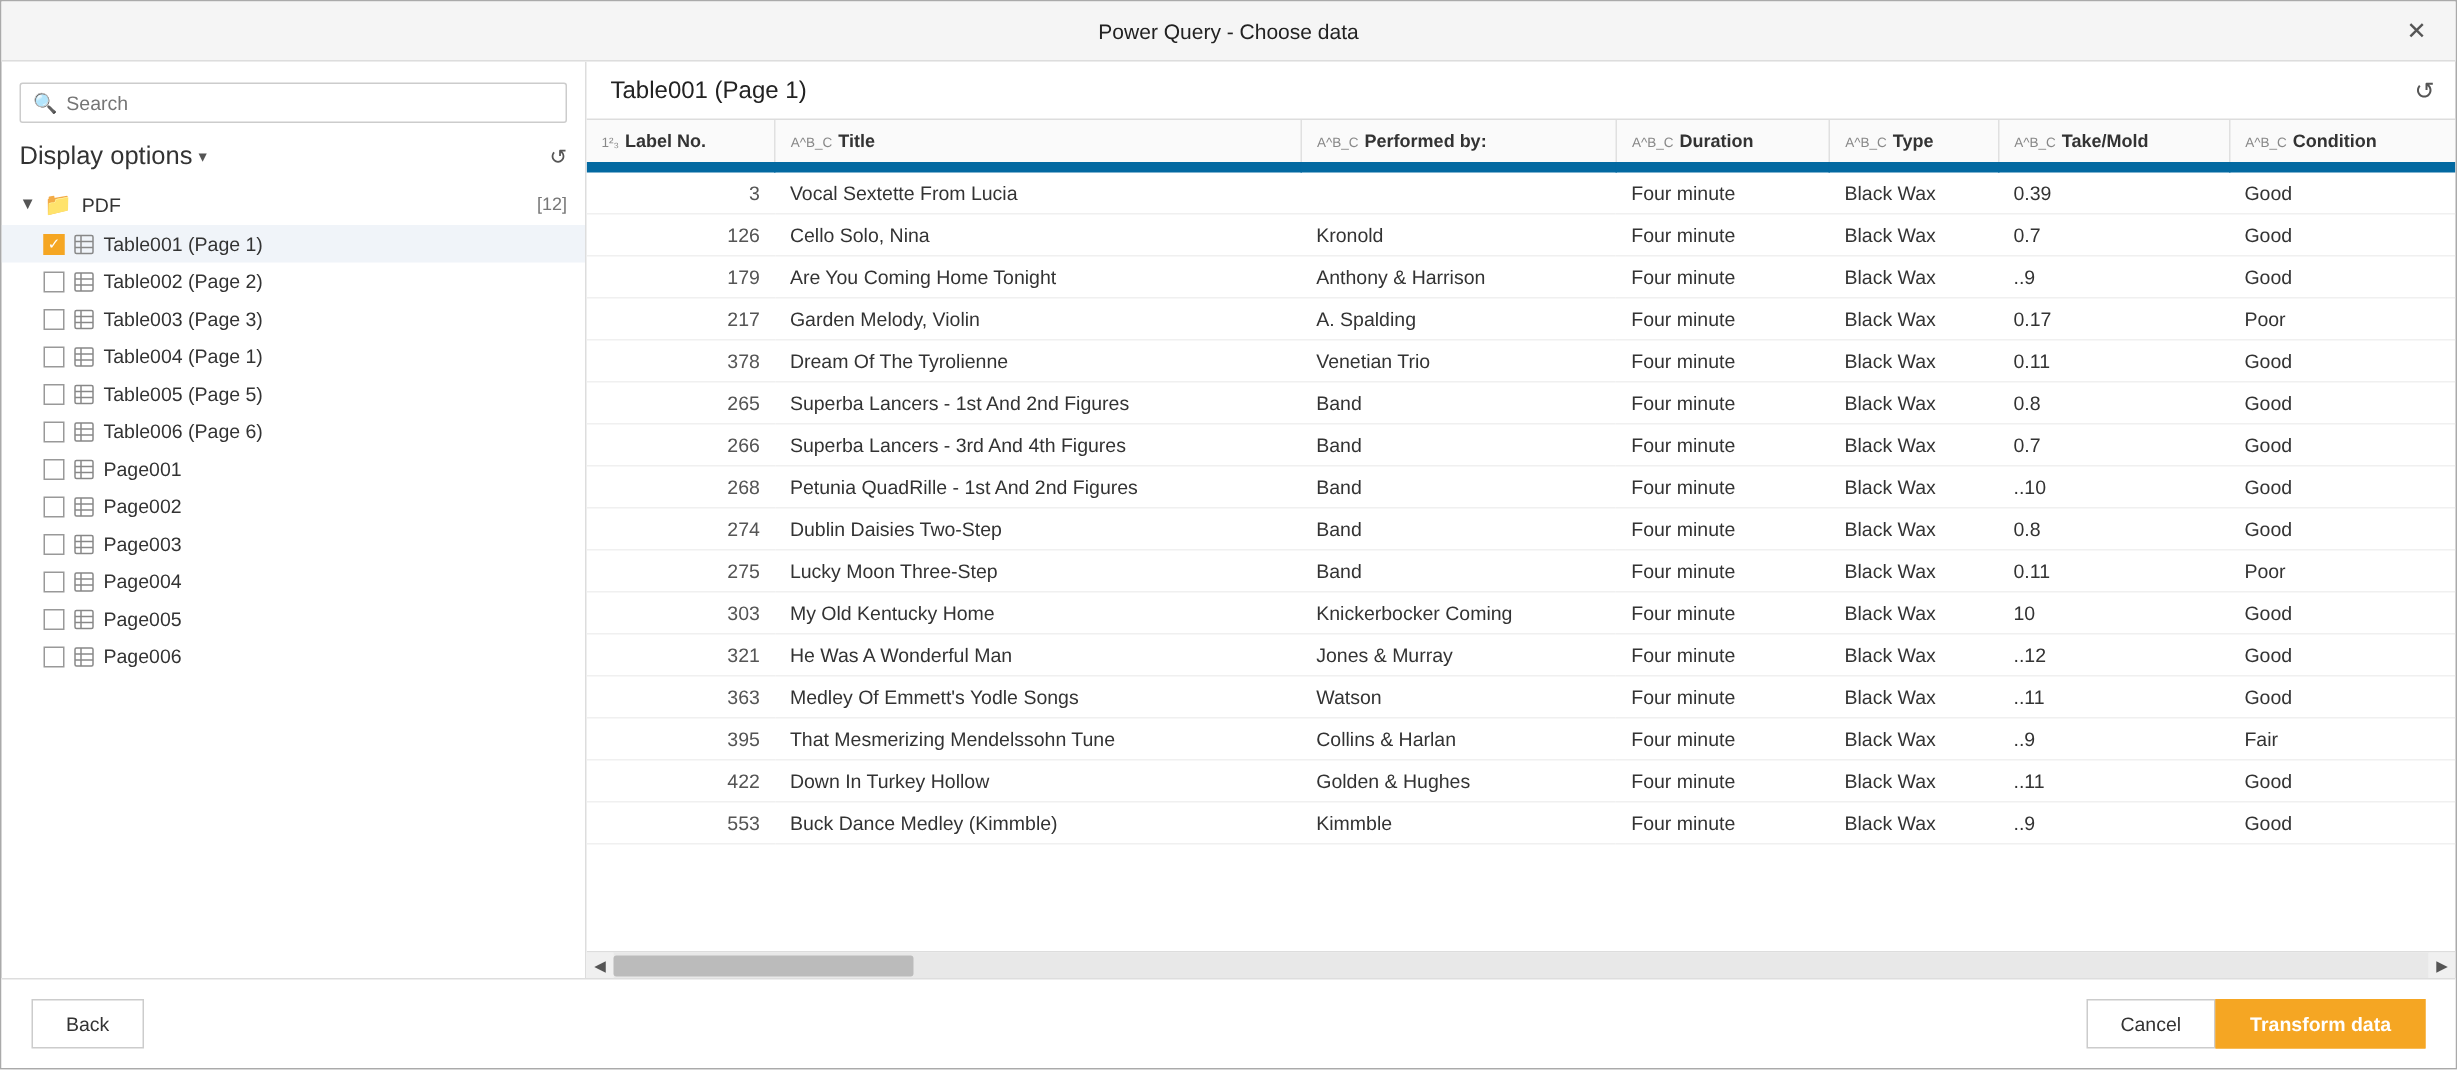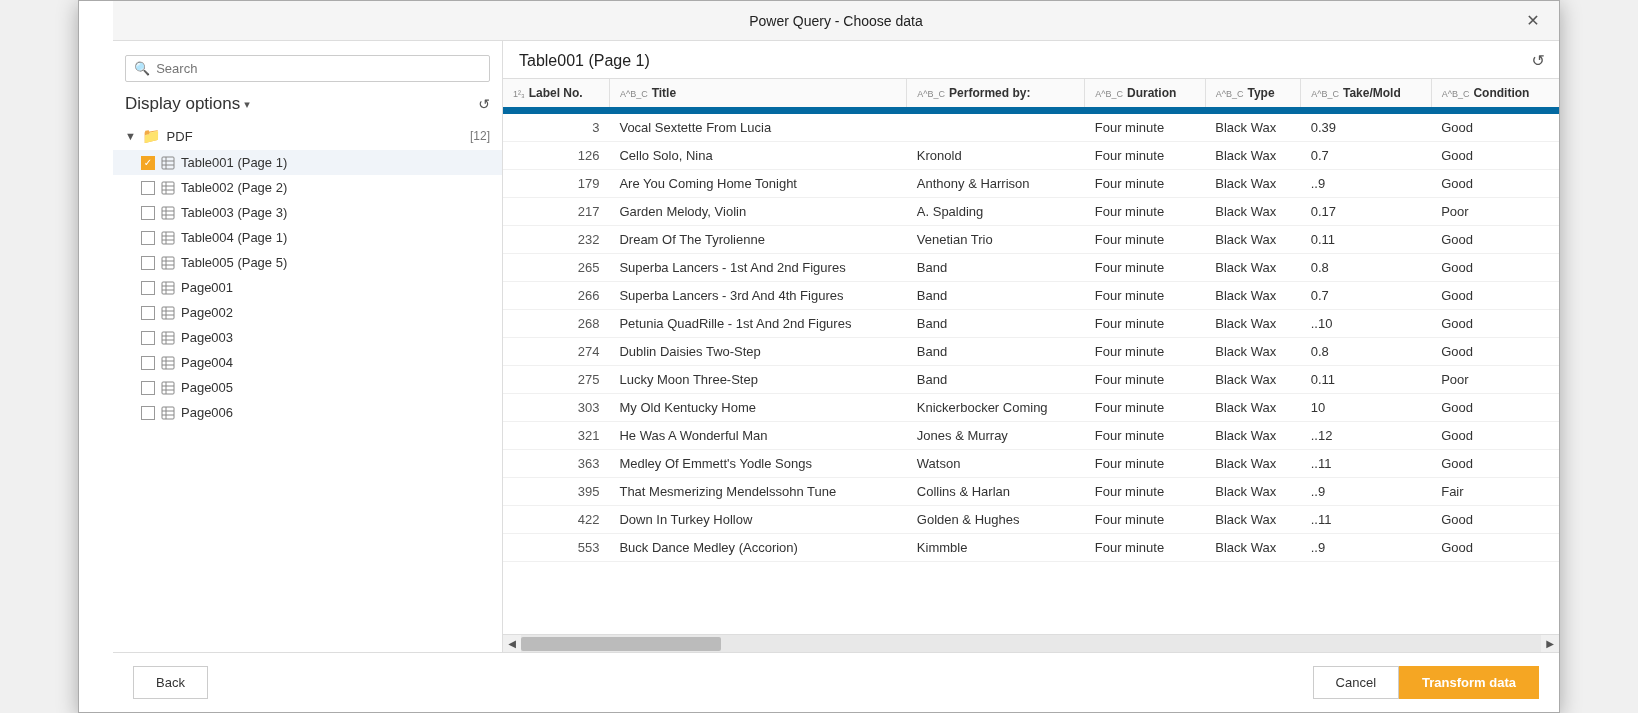--- a/index.html
+++ b/index.html
@@ -1,26 +1,25 @@
 <!DOCTYPE html>
 <html><head>
   <meta charset="utf-8">
   <style>
     * { box-sizing: border-box; margin: 0; padding: 0; }
     body { font-family: 'Segoe UI', sans-serif; font-size: 13px; background: #f0f0f0; display: flex; justify-content: center; align-items: center; height: 100vh; }
 
     .dialog {
-      width: 1482px;
+      width: 1638px;
       height: 713px;
       background: #fff;
       border: 1px solid #aaa;
       display: flex;
       flex-direction: column;
       box-shadow: 0 4px 20px rgba(0,0,0,0.3);
-      padding-left: 34px;
     }
 
     .title-bar {
       height: 40px;
       background: #f5f5f5;
       border-bottom: 1px solid #ddd;
       display: flex;
       align-items: center;
       justify-content: center;
       position: relative;
@@ -360,20 +359,32 @@
             <div class="tree-item">
               <div class="checkbox"></div>
               <span style="color: rgb(136, 136, 136); font-size: 13px; display: inline-flex; align-items: center;">
                 <svg width="14" height="14" viewBox="0 0 14 14" fill="none" xmlns="http://www.w3.org/2000/svg">
       <rect x="1" y="1" width="12" height="12" rx="1" stroke="#888" stroke-width="1" fill="none"></rect>
       <line x1="1" y1="5" x2="13" y2="5" stroke="#888" stroke-width="1"></line>
       <line x1="1" y1="9" x2="13" y2="9" stroke="#888" stroke-width="1"></line>
       <line x1="5" y1="1" x2="5" y2="13" stroke="#888" stroke-width="1"></line>
     </svg>
               </span>
+              <span class="item-label">Table006 (Page 6)</span>
+            </div>
+            <div class="tree-item">
+              <div class="checkbox"></div>
+              <span style="color: rgb(136, 136, 136); font-size: 13px; display: inline-flex; align-items: center;">
+                <svg width="14" height="14" viewBox="0 0 14 14" fill="none" xmlns="http://www.w3.org/2000/svg">
+      <rect x="1" y="1" width="12" height="12" rx="1" stroke="#888" stroke-width="1" fill="none"></rect>
+      <line x1="1" y1="5" x2="13" y2="5" stroke="#888" stroke-width="1"></line>
+      <line x1="1" y1="9" x2="13" y2="9" stroke="#888" stroke-width="1"></line>
+      <line x1="5" y1="1" x2="5" y2="13" stroke="#888" stroke-width="1"></line>
+    </svg>
+              </span>
               <span class="item-label">Page001</span>
             </div>
             <div class="tree-item">
               <div class="checkbox"></div>
               <span style="color: rgb(136, 136, 136); font-size: 13px; display: inline-flex; align-items: center;">
                 <svg width="14" height="14" viewBox="0 0 14 14" fill="none" xmlns="http://www.w3.org/2000/svg">
       <rect x="1" y="1" width="12" height="12" rx="1" stroke="#888" stroke-width="1" fill="none"></rect>
       <line x1="1" y1="5" x2="13" y2="5" stroke="#888" stroke-width="1"></line>
       <line x1="1" y1="9" x2="13" y2="9" stroke="#888" stroke-width="1"></line>
       <line x1="5" y1="1" x2="5" y2="13" stroke="#888" stroke-width="1"></line>
@@ -482,21 +493,21 @@
               <tr>
                 <td class="num">217</td>
                 <td>Garden Melody, Violin</td>
                 <td>A. Spalding</td>
                 <td>Four minute</td>
                 <td>Black Wax</td>
                 <td>0.17</td>
                 <td>Poor</td>
               </tr>
               <tr>
-                <td class="num">232</td>
+                <td class="num">378</td>
                 <td>Dream Of The Tyrolienne</td>
                 <td>Venetian Trio</td>
                 <td>Four minute</td>
                 <td>Black Wax</td>
                 <td>0.11</td>
                 <td>Good</td>
               </tr>
               <tr>
                 <td class="num">265</td>
                 <td>Superba Lancers - 1st And 2nd Figures</td>
@@ -582,21 +593,21 @@
                 <td class="num">422</td>
                 <td>Down In Turkey Hollow</td>
                 <td>Golden &amp; Hughes</td>
                 <td>Four minute</td>
                 <td>Black Wax</td>
                 <td>..11</td>
                 <td>Good</td>
               </tr>
               <tr>
                 <td class="num">553</td>
-                <td>Buck Dance Medley (Accorion)</td>
+                <td>Buck Dance Medley (Kimmble)</td>
                 <td>Kimmble</td>
                 <td>Four minute</td>
                 <td>Black Wax</td>
                 <td>..9</td>
                 <td>Good</td>
               </tr>
             </tbody>
         </table>
       </div>
       <div class="h-scroll-area">

